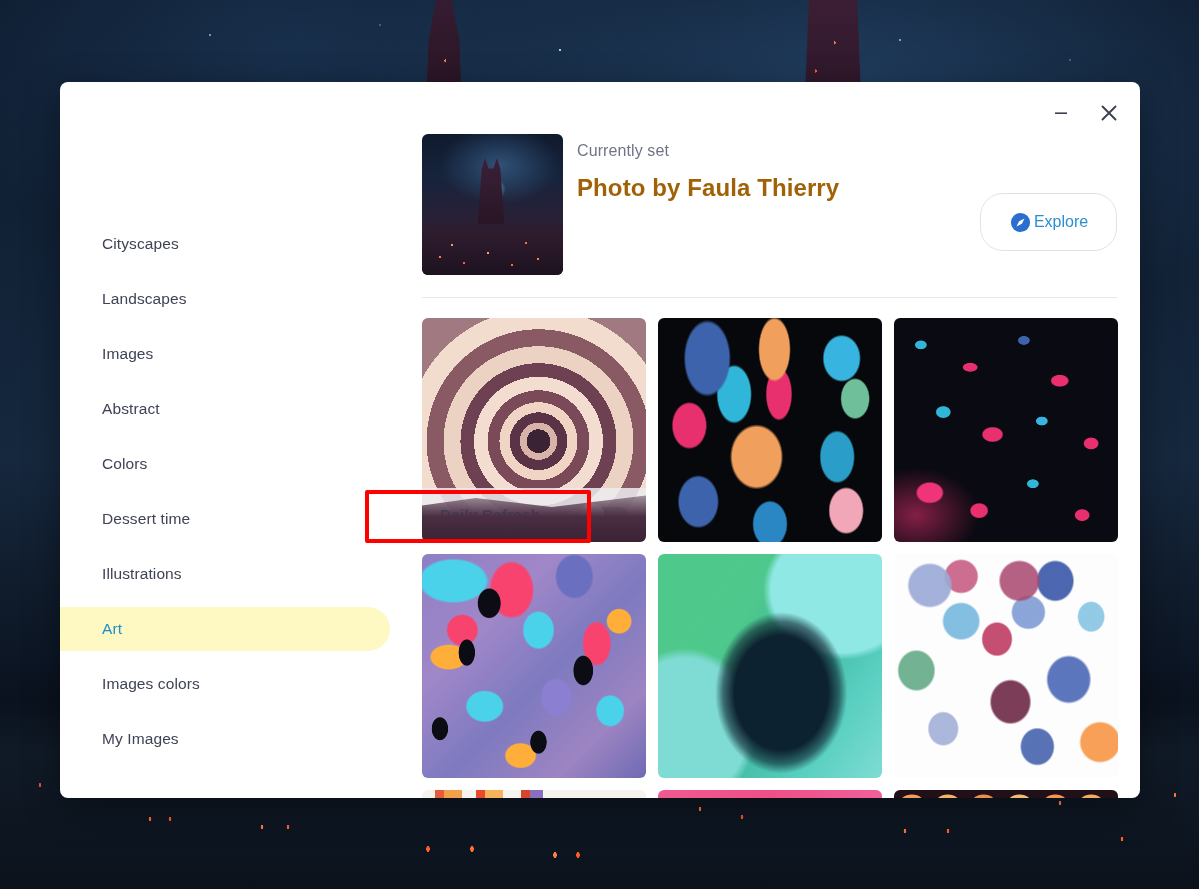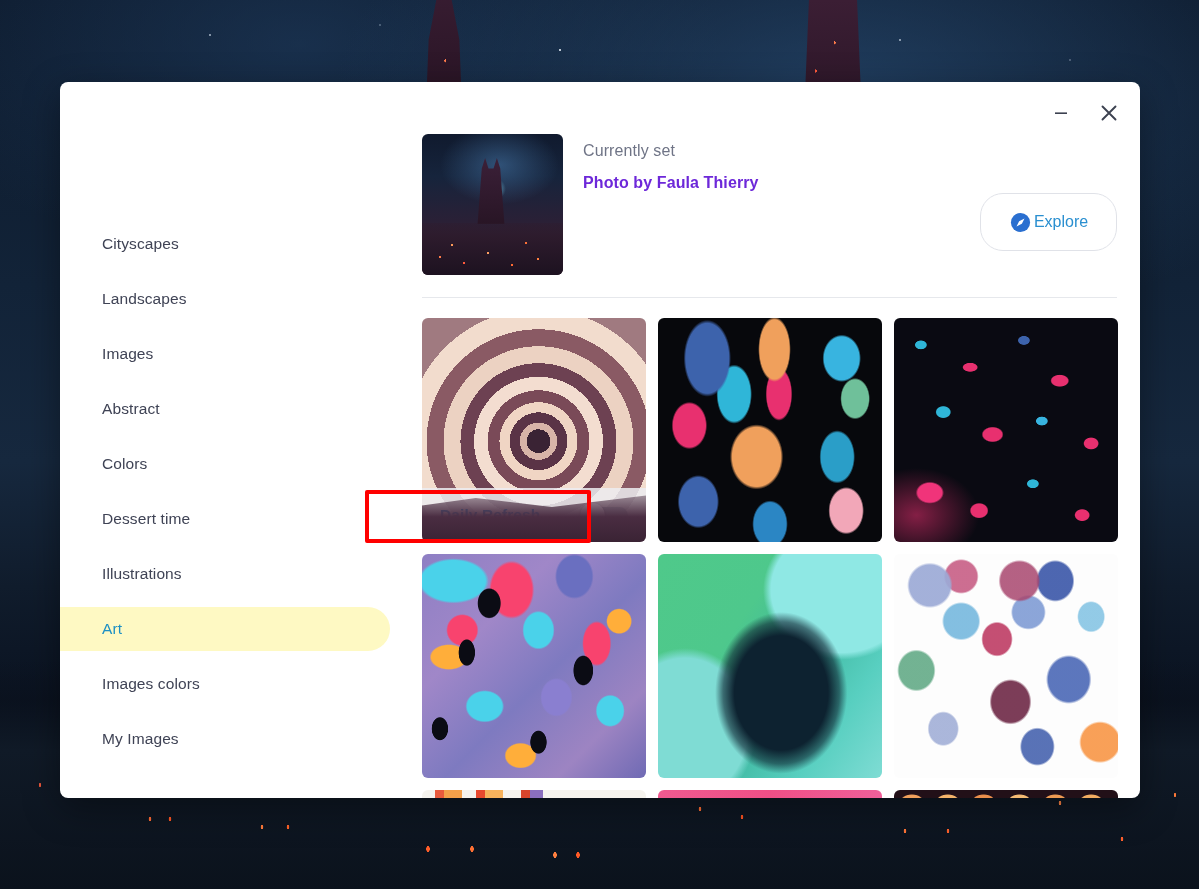--- a/index.html
+++ b/index.html
@@ -205,23 +205,23 @@
     background-image:
       radial-gradient(1.4px 2px at 18px 34px, #ff7b4a 50%, transparent 60%),
       radial-gradient(1.4px 2px at 42px 40px, #ff5a3c 50%, transparent 60%),
       radial-gradient(1.4px 2px at 66px 30px, #ffa062 50%, transparent 60%),
       radial-gradient(1.4px 2px at 90px 42px, #ff6a33 50%, transparent 60%),
       radial-gradient(1.4px 2px at 116px 36px, #ff8040 50%, transparent 60%),
       radial-gradient(1.2px 1.8px at 30px 22px, #ff9c5a 50%, transparent 60%),
       radial-gradient(1.2px 1.8px at 104px 20px, #ff7136 50%, transparent 60%);
   }
 
-  #current-text { margin-left: 20px; padding-top: 8px; }
+  #current-text { margin-left: 14px; padding-top: 8px; }
   #currently-set-label { font-size: 16px; color: #6f7486; letter-spacing: .1px; }
-  #current-title { font-size: 16px; color: #6d28d9; font-weight: 700; margin-top: 14px; letter-spacing: .1px; }
+  #current-title { font-size: 24px; color: #a16207; font-weight: 700; margin-top: 14px; letter-spacing: .1px; }
 
   #explore-button {
     position: absolute; left: 558px; top: 111px;
     width: 137px; height: 58px; border-radius: 23px;
     border: 1px solid #e0e2e8; background: #fff;
     display: flex; align-items: center; justify-content: center; gap: 2px;
     cursor: pointer;
   }
   #explore-label { font-size: 16px; color: #2a8fd0; font-weight: 500; }
 

